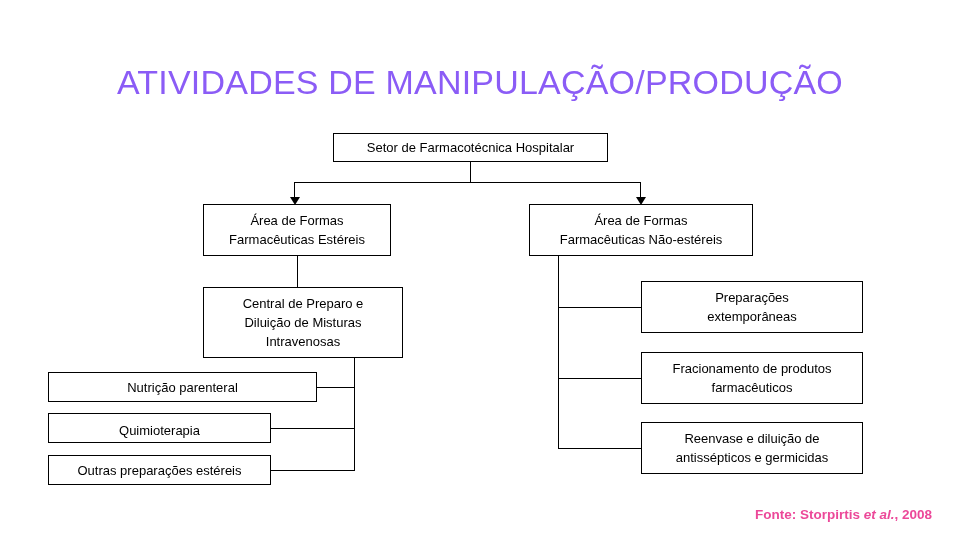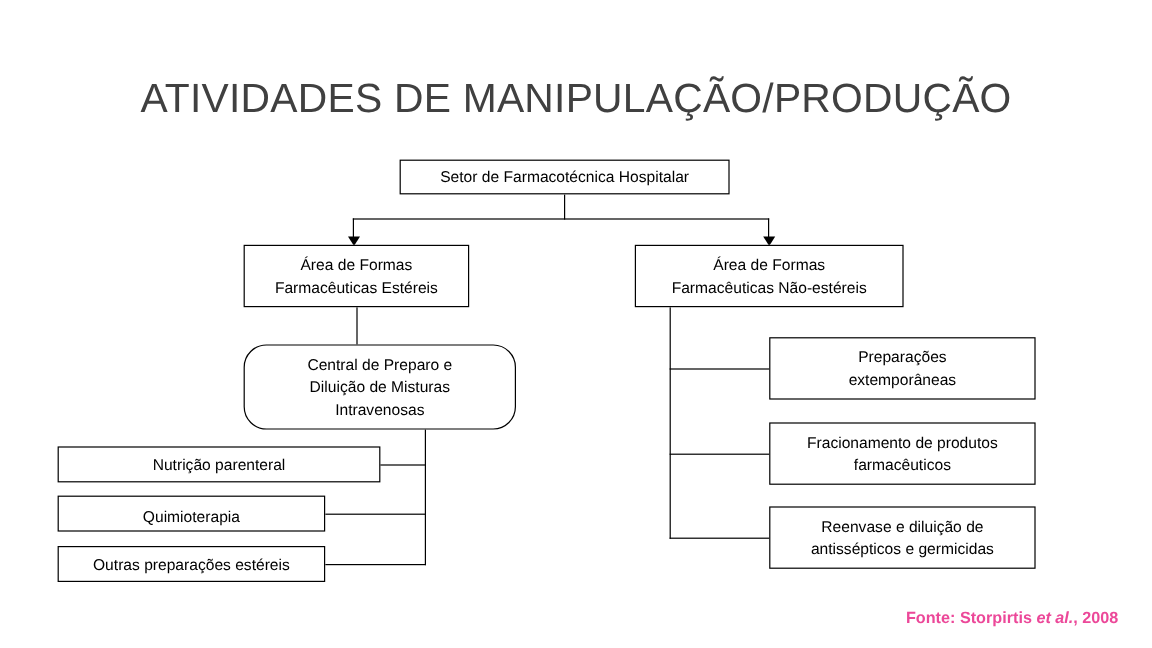--- a/index.html
+++ b/index.html
@@ -23,21 +23,21 @@
     position: absolute;
     left: 0;
     top: 62px;
     width: 960px;
     text-align: center;
     font-size: 34px;
     font-weight: 400;
     letter-spacing: 0.2px;
     line-height: 40px;
     white-space: nowrap;
-    color: #404040;
+    color: #8b5cf6;
   }
 
   
   .node {
     position: absolute;
     box-sizing: border-box;
     border: 1px solid #000000;
     background: #ffffff;
     display: flex;
     align-items: center;
@@ -52,21 +52,21 @@
   .node span { display: block; width: 100%; }
 
   
   .n-root   { left: 333px; top: 133px; width: 275px; height: 29px; }
 
   
   .n-sterile    { left: 203px; top: 204px; width: 188px; height: 52px; }
   .n-nonsterile { left: 529px; top: 204px; width: 224px; height: 52px; }
 
   
-  .n-central { left: 203px; top: 287px; width: 227px; height: 71px; border-radius: 19px; }
+  .n-central { left: 203px; top: 287px; width: 200px; height: 71px; }
 
   
   .n-parenteral { left: 48px; top: 372px; width: 269px; height: 30px; }
   .n-quimio     { left: 48px; top: 413px; width: 223px; height: 30px; align-items: flex-end; }
   .n-outras     { left: 48px; top: 455px; width: 223px; height: 30px; }
 
   
   .n-extemp  { left: 641px; top: 281px; width: 222px; height: 52px; }
   .n-fracion { left: 641px; top: 352px; width: 222px; height: 52px; }
   .n-reenvase{ left: 641px; top: 422px; width: 222px; height: 52px; }

